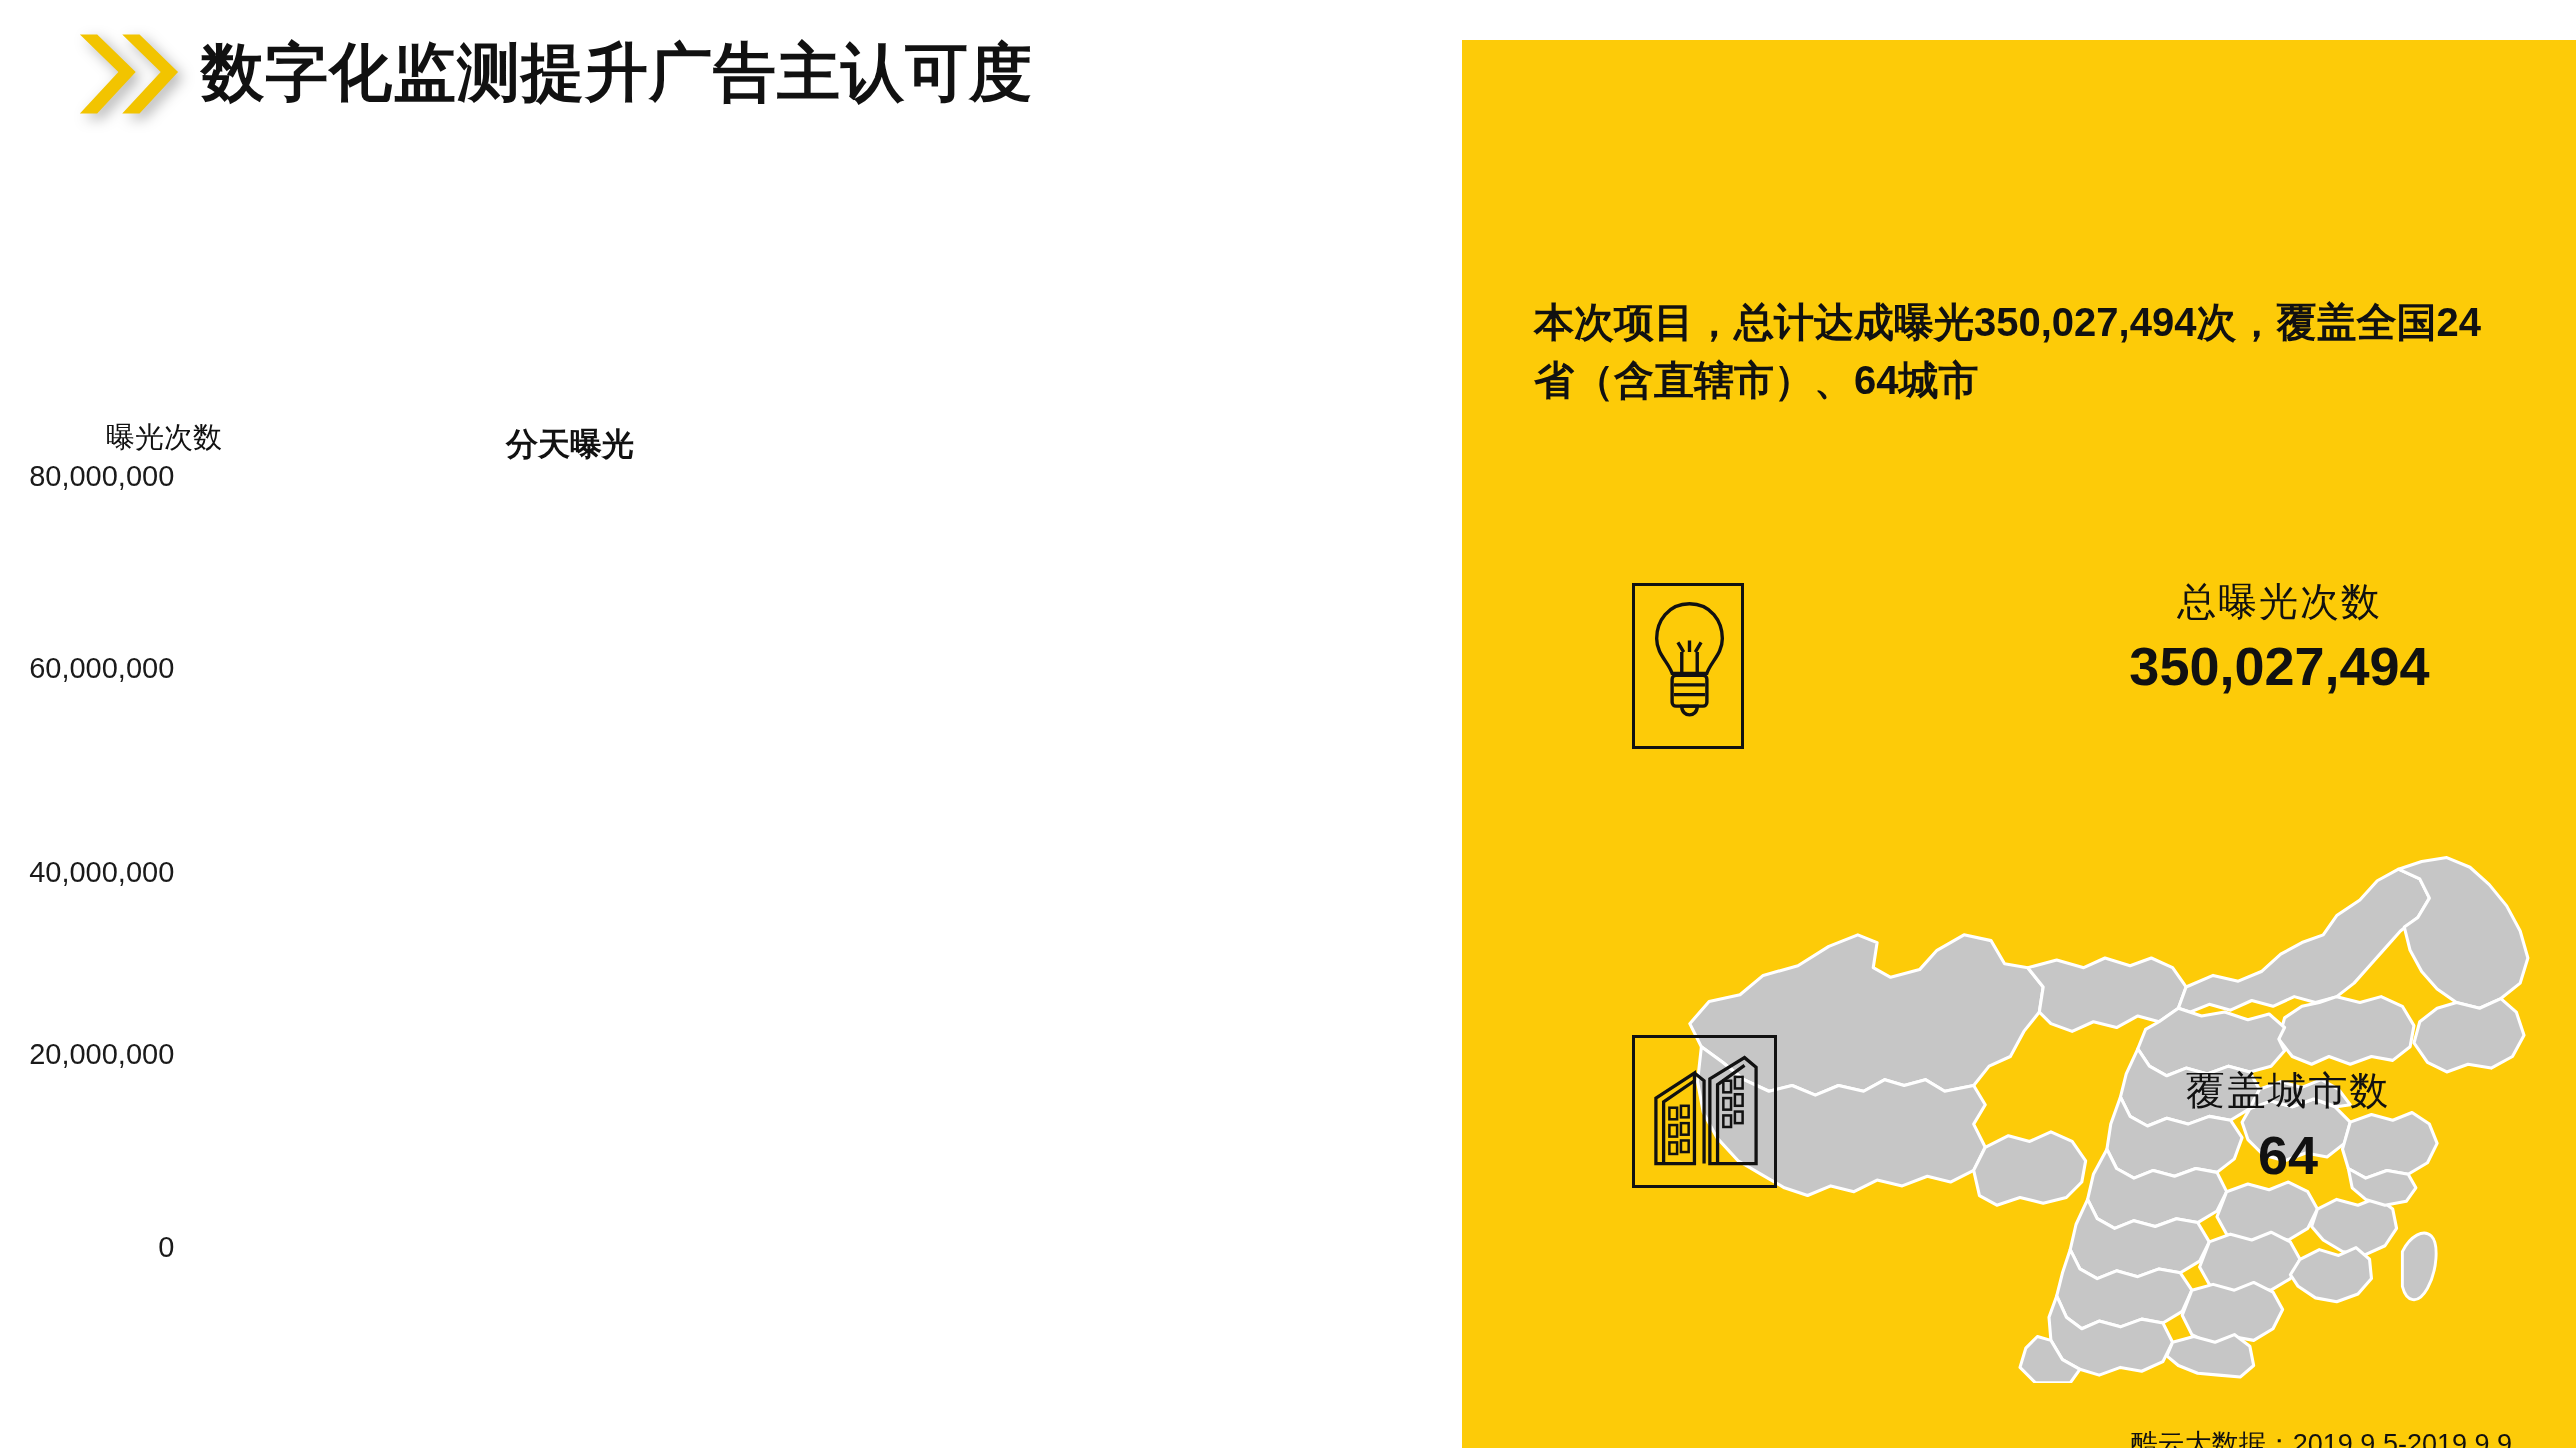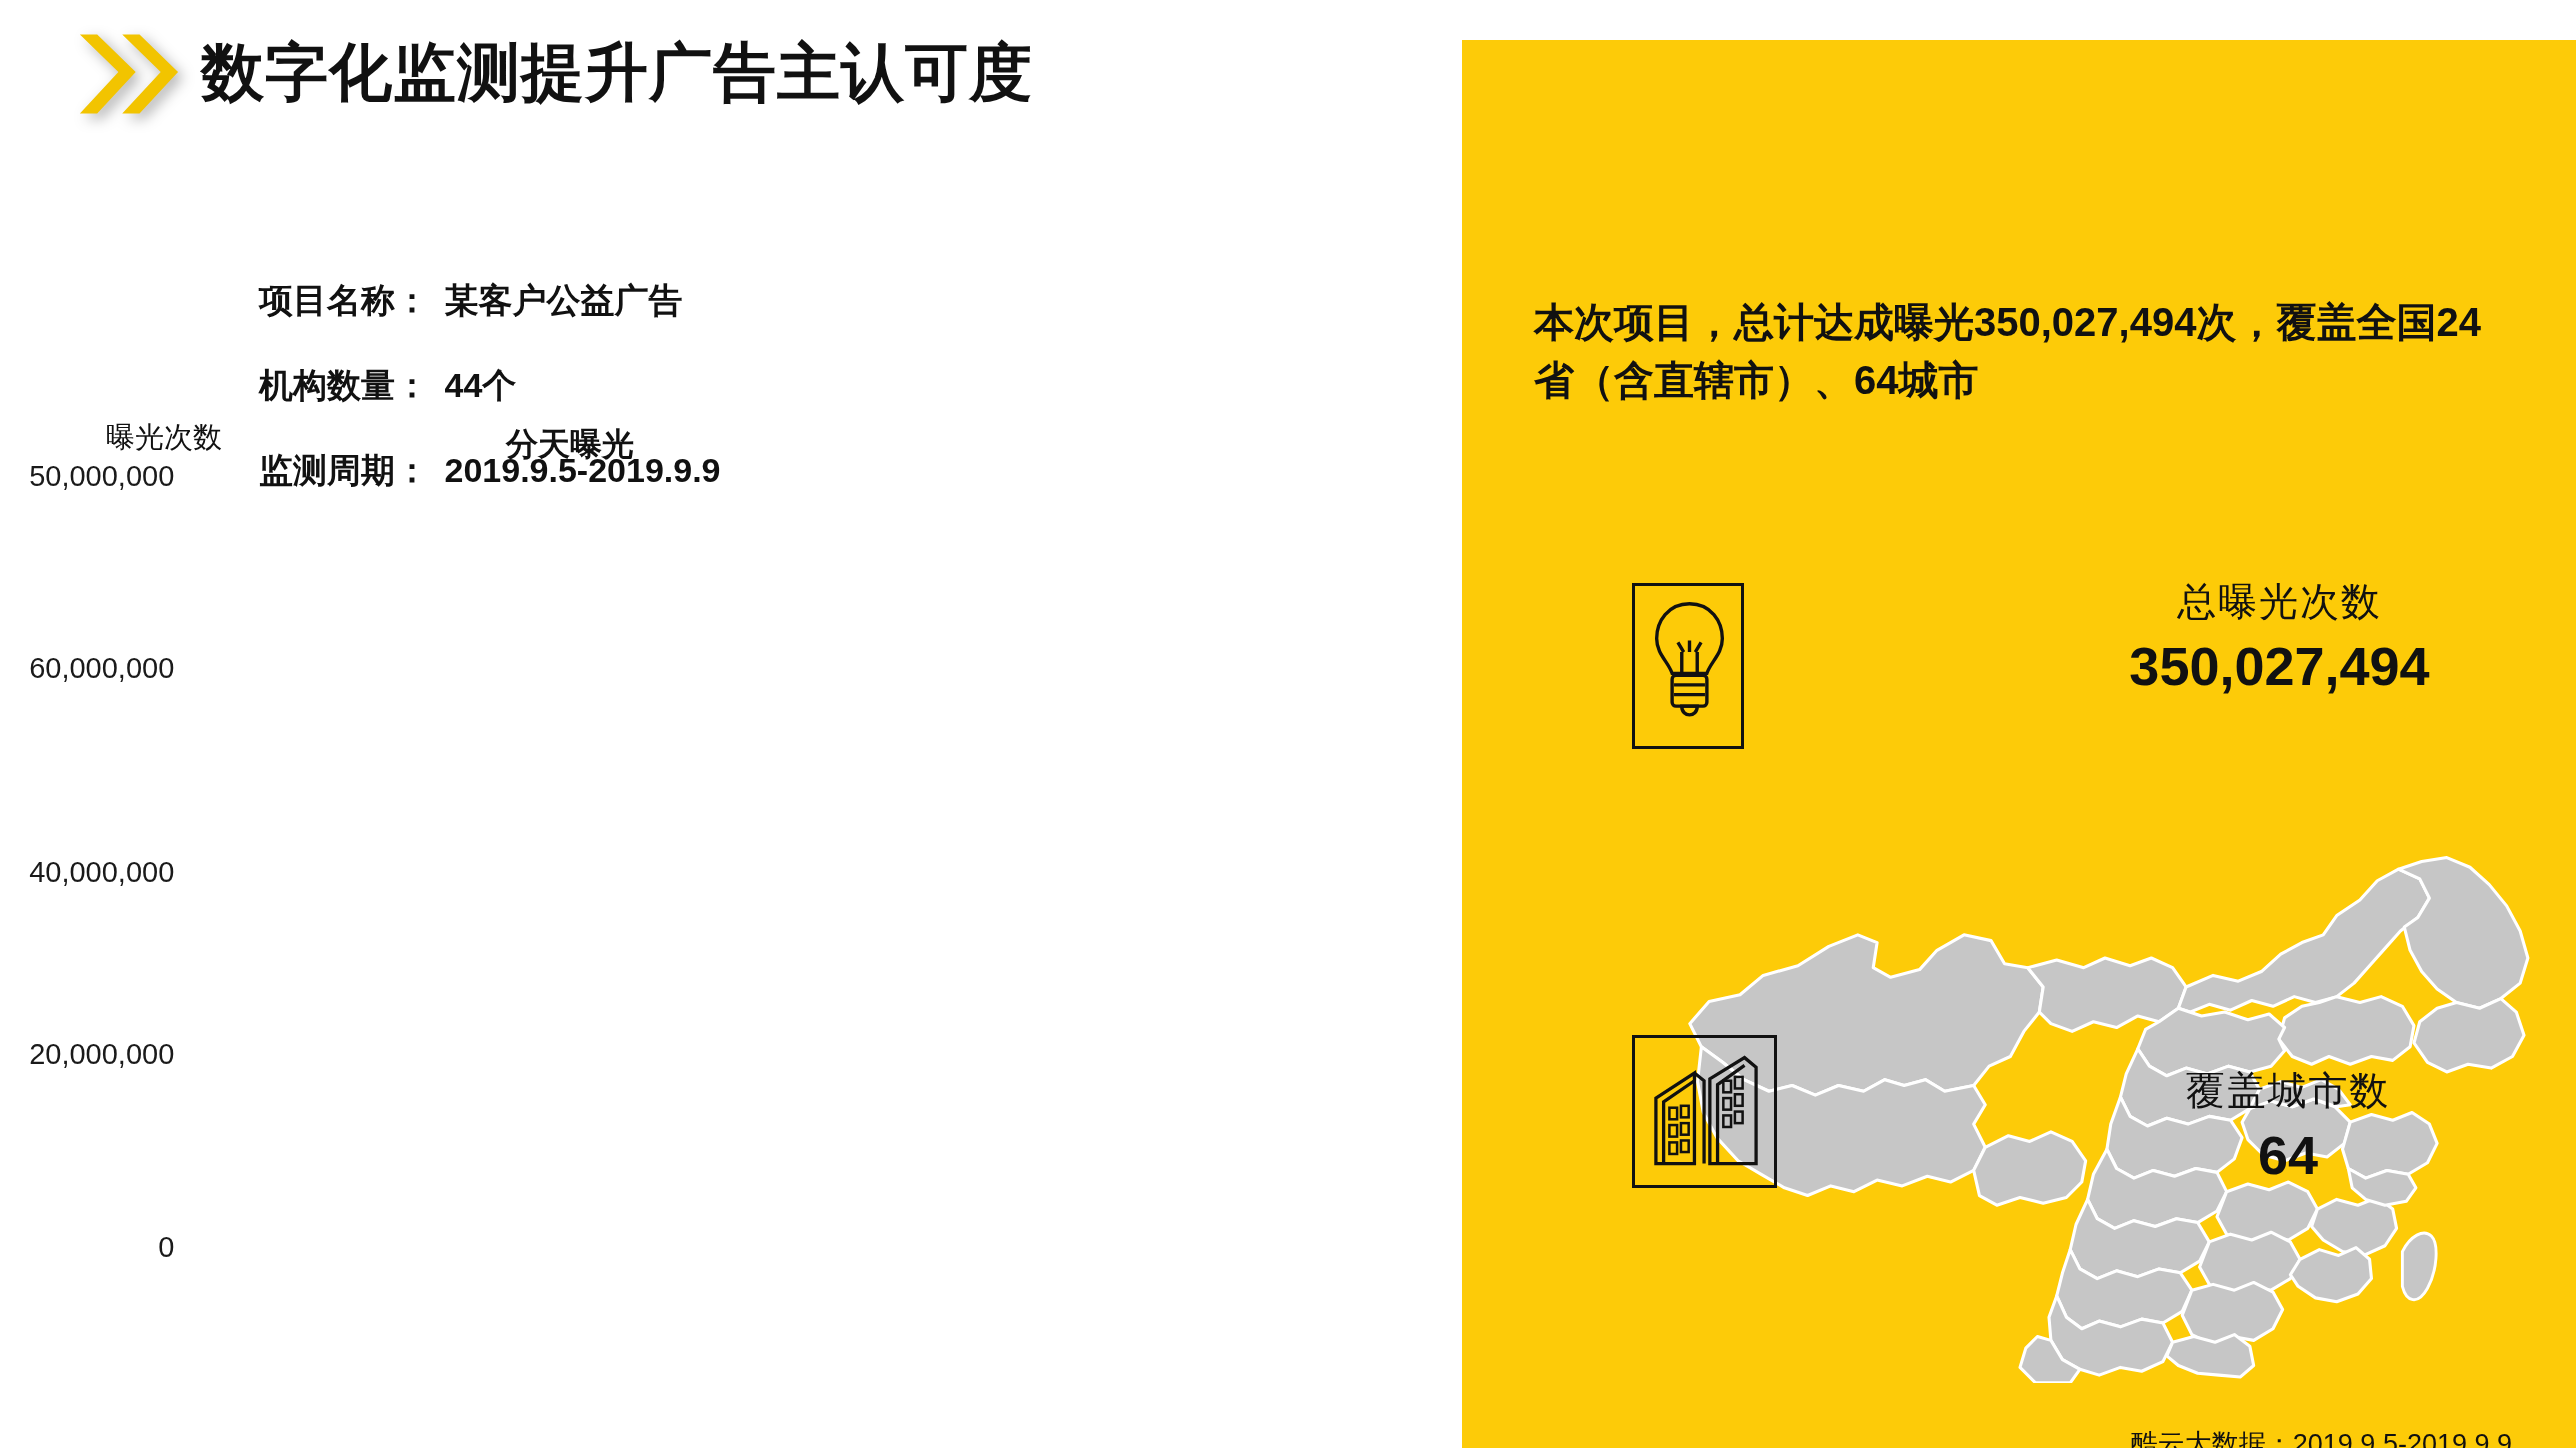--- a/index.html
+++ b/index.html
@@ -74,40 +74,26 @@
 <div id="left-panel">
 
   <div id="title-row">
     <svg id="chevron-icon" viewBox="0 0 108 106">
       <polygon points="4,14 22,14 62,53 22,96 4,96 44,53" fill="#F2C400"></polygon>
       <polygon points="48,14 66,14 106,53 66,96 48,96 88,53" fill="#F2C400"></polygon>
     </svg>
     <div id="page-title">数字化监测提升广告主认可度</div>
   </div>
 
-  <div id="info-block">
-    <div class="info-row">
-      <span class="info-label">项目名称：</span>
-      <span class="info-value">某客户公益广告</span>
-    </div>
-    <div class="info-row">
-      <span class="info-label">机构数量：</span>
-      <span class="info-value">44个</span>
-    </div>
-    <div class="info-row">
-      <span class="info-label">监测周期：</span>
-      <span class="info-value">2019.9.5-2019.9.9</span>
-    </div>
-  </div>
 
   <div id="chart-area">
     <div id="y-axis-title">曝光次数</div>
     <div id="chart-title">分天曝光</div>
     <div id="y-ticks-wrap">
-        <div class="y-tick" style="top: 70px;">50,000,000</div>
+        <div class="y-tick" style="top: 70px;">80,000,000</div>
         <div class="y-tick" style="top: 262px;">60,000,000</div>
         <div class="y-tick" style="top: 466px;">40,000,000</div>
         <div class="y-tick" style="top: 648px;">20,000,000</div>
         <div class="y-tick" style="top: 841px;">0</div>
       </div>
   </div>
 
 </div>
 
 <div id="right-panel">

